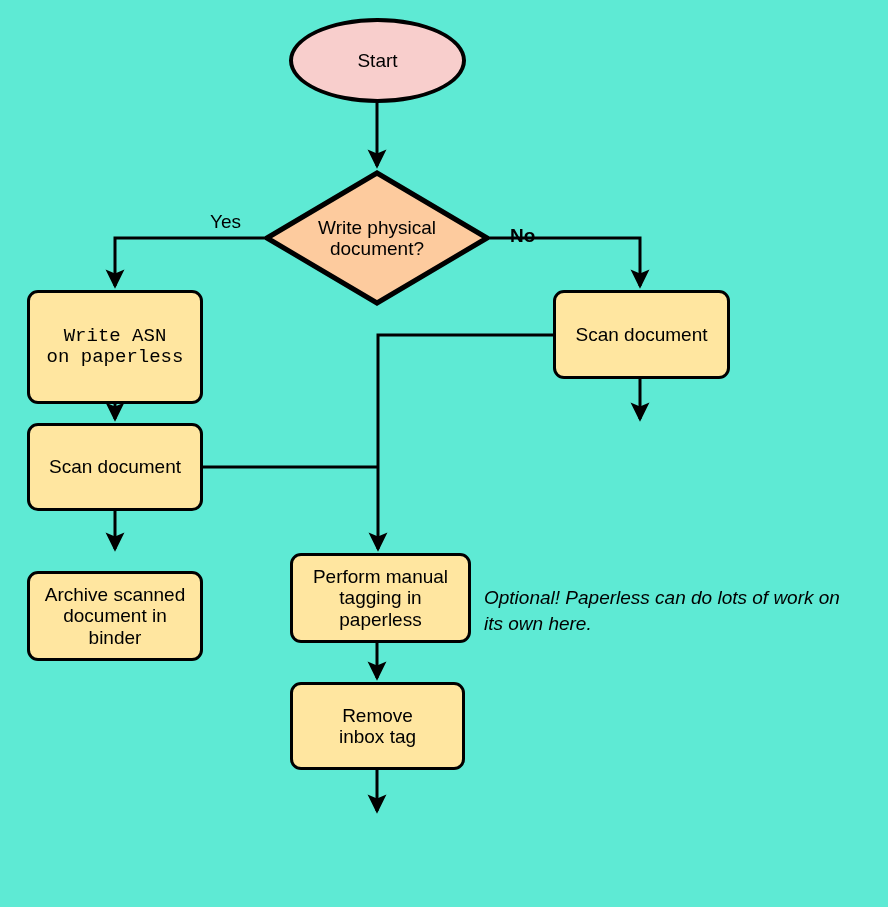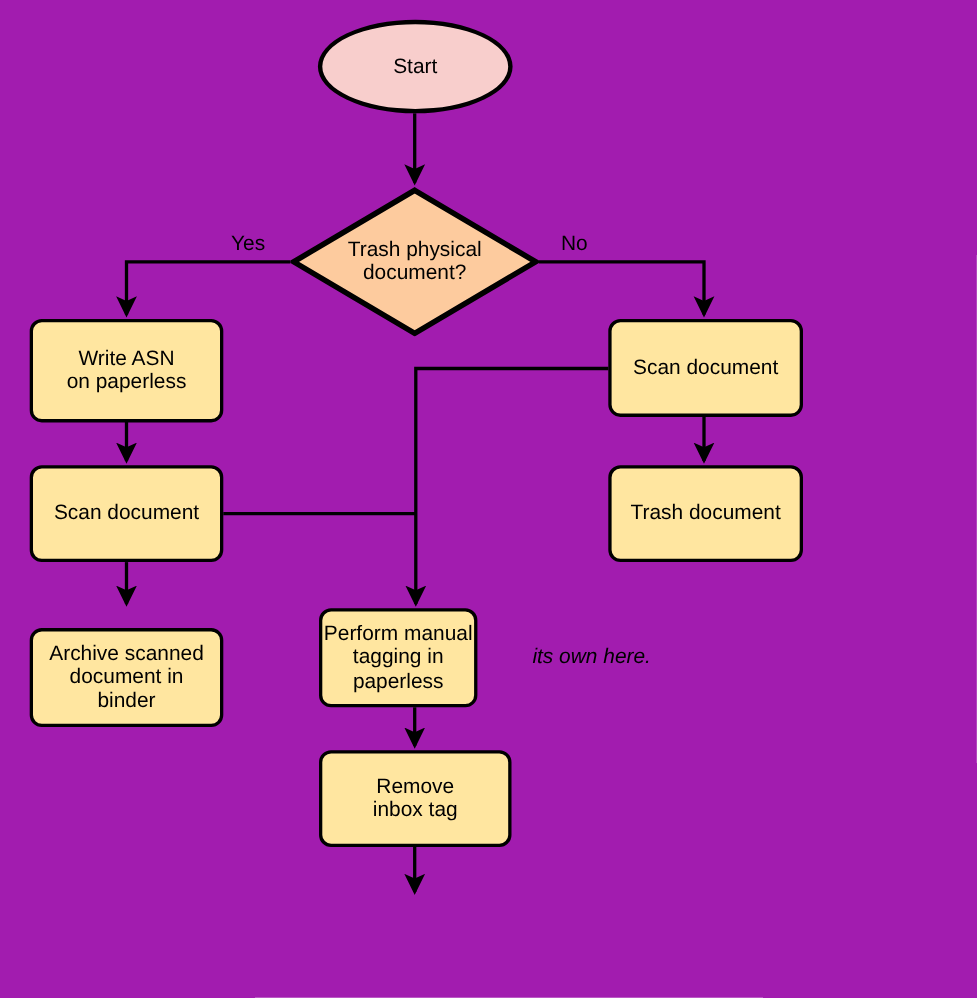--- a/index.html
+++ b/index.html
@@ -12,21 +12,21 @@
     width: 888px;
     height: 907px;
     font-family: "Liberation Sans", sans-serif;
     color: #000000;
     overflow: hidden;
   }
   #diagram-root {
     position: relative;
     width: 888px;
     height: 907px;
-    background: #a21caf;
+    background: #5eead4;
   }
   svg.edge-layer {
     position: absolute;
     left: 0;
     top: 0;
     width: 888px;
     height: 907px;
     pointer-events: none;
   }
   .node {
@@ -120,29 +120,29 @@
 
   <div class="node node-terminator" style="left:289px; top:18px; width:177px; height:85px;">
     <span>Start</span>
   </div>
 
   <div class="node node-decision" style="left:264px; top:170px; width:226px; height:136px;">
     <svg class="decision-shape" viewBox="0 0 226 136" preserveAspectRatio="none" xmlns="http://www.w3.org/2000/svg">
       <polygon points="113,3 223,68 113,133 3,68" fill="#fdcb9e" stroke="#000000" stroke-width="5"></polygon>
     </svg>
     <div class="decision-label">
-      <span class="nl">Trash physical</span>
+      <span class="nl">Write physical</span>
       <span class="nl">document?</span>
     </div>
   </div>
 
   <div class="edge-label" style="left:210px; top:211px;">Yes</div>
-  <div class="edge-label" style="left:510px; top:211px;">No</div>
+  <div class="edge-label" style="left:510px; top:225px;font-weight:bold;">No</div>
 
-  <div class="node node-process" style="left:27px; top:290px; width:176px; height:94px;">
+  <div class="node node-process" style="left:27px; top:290px; width:176px; height:114px;font-family:Liberation Mono, monospace;">
     <div>
       <span class="nl">Write ASN</span>
       <span class="nl">on paperless</span>
     </div>
   </div>
 
   <div class="node node-process" style="left:27px; top:423px; width:176px; height:88px;">
     <span>Scan document</span>
   </div>
 
@@ -151,37 +151,35 @@
       <span class="nl">Archive scanned</span>
       <span class="nl">document in</span>
       <span class="nl">binder</span>
     </div>
   </div>
 
   <div class="node node-process" style="left:553px; top:290px; width:177px; height:89px;">
     <span>Scan document</span>
   </div>
 
-  <div class="node node-process" style="left:553px; top:423px; width:177px; height:88px;">
-    <span>Trash document</span>
-  </div>
 
-  <div class="node node-process" style="left:290px; top:553px; width:144px; height:90px;">
+  <div class="node node-process" style="left:290px; top:553px; width:181px; height:90px;">
     <div>
       <span class="nl">Perform manual</span>
       <span class="nl">tagging in</span>
       <span class="nl">paperless</span>
     </div>
   </div>
 
   <div class="node node-process" style="left:290px; top:682px; width:175px; height:88px;">
     <div>
       <span class="nl">Remove</span>
       <span class="nl">inbox tag</span>
     </div>
   </div>
 
 
   <div class="note" style="left:484px; top:585px; width:400px;">
+    <span class="nl">Optional! Paperless can do lots of work on</span>
     <span class="nl">its own here.</span>
   </div>
 
 </div>
 
 </body></html>

